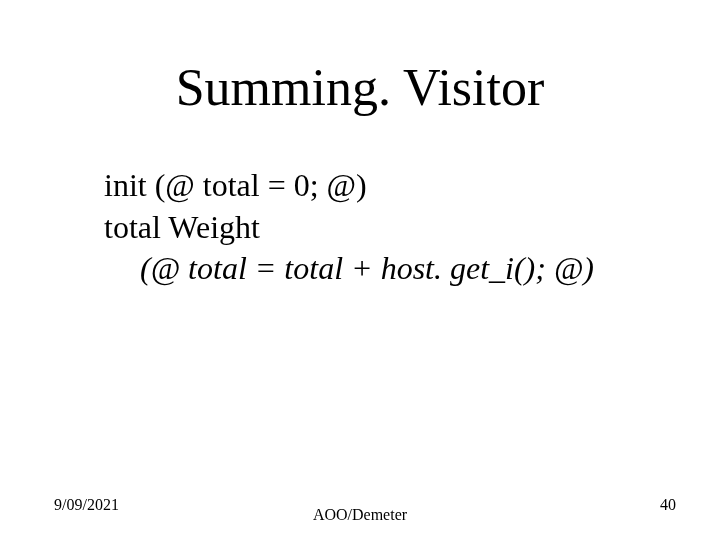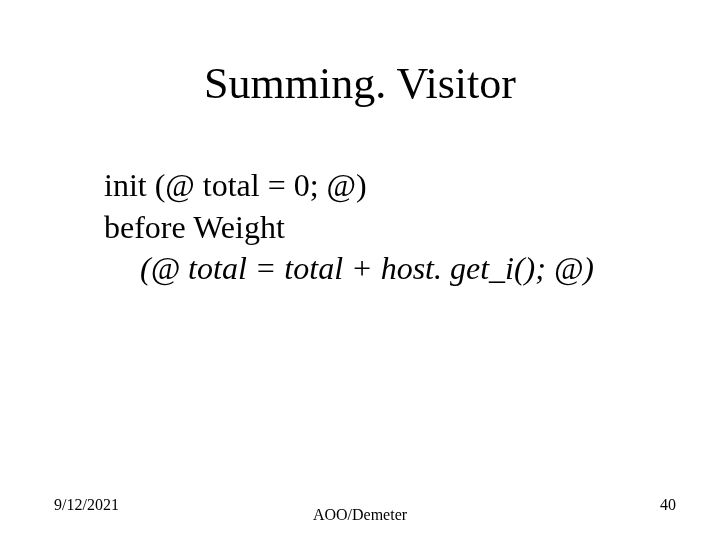--- a/index.html
+++ b/index.html
@@ -17,21 +17,21 @@
     width: 720px;
     height: 540px;
     box-sizing: border-box;
   }
   .title {
     position: absolute;
     top: 58px;
     left: 0;
     width: 100%;
     text-align: center;
-    font-size: 44px;
+    font-size: 52px;
     font-weight: 400;
   }
   .body {
     position: absolute;
     top: 165px;
     left: 104px;
     width: 560px;
     font-size: 32px;
     line-height: 1.3;
   }
@@ -62,21 +62,21 @@
 </style>
 </head>
 <body>
 
 <div class="slide">
 
   <div class="title">Summing. Visitor</div>
 
   <div class="body">
     <div>init (@ total = 0; @)</div>
-    <div>before Weight</div>
+    <div>total Weight</div>
     <div class="indent">(@ total = total + host. get_i(); @)</div>
   </div>
 
-  <div class="footer-date">9/12/2021</div>
+  <div class="footer-date">9/09/2021</div>
   <div class="footer-center">AOO/Demeter</div>
   <div class="footer-num">40</div>
 
 </div>
 
 </body></html>

